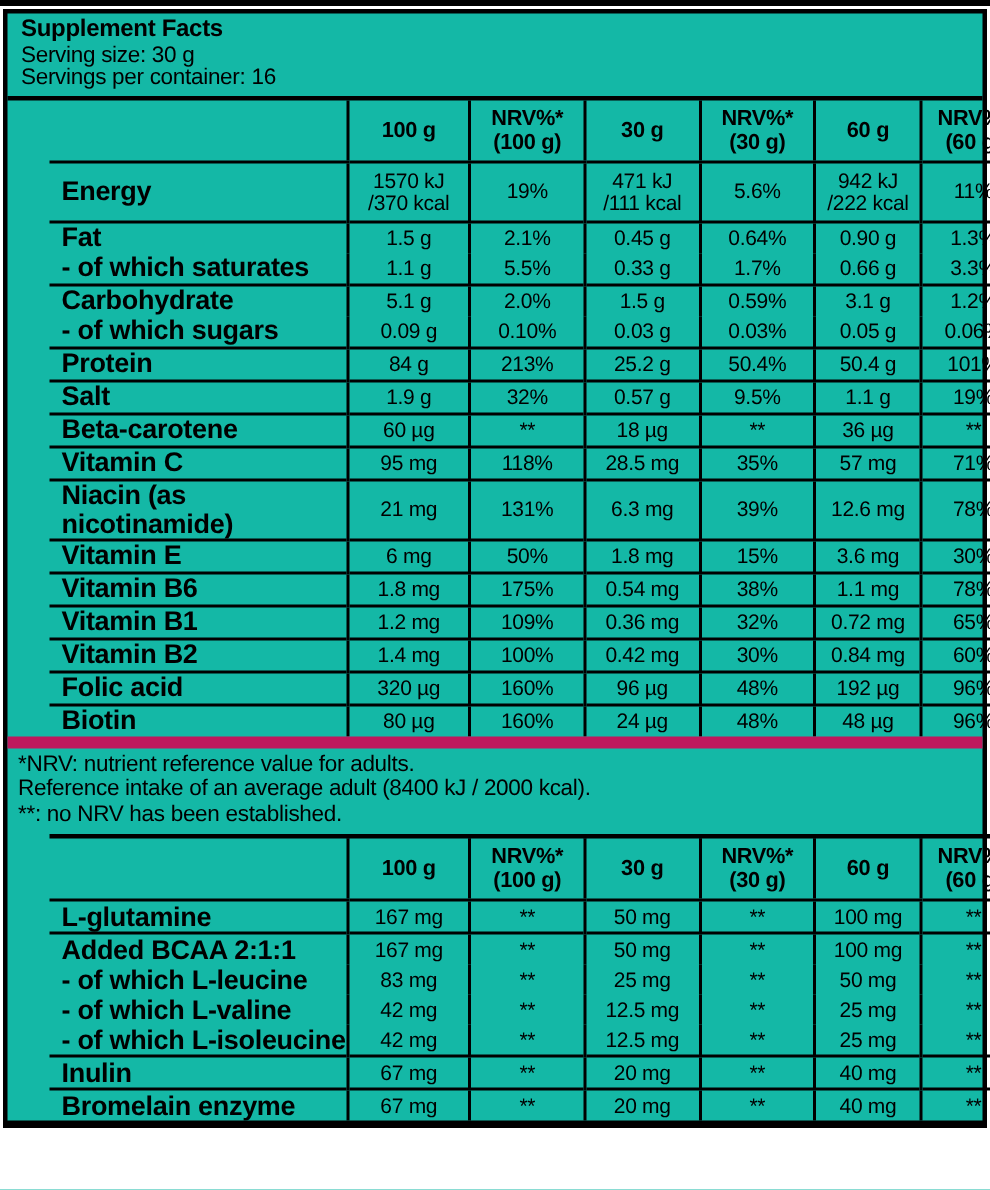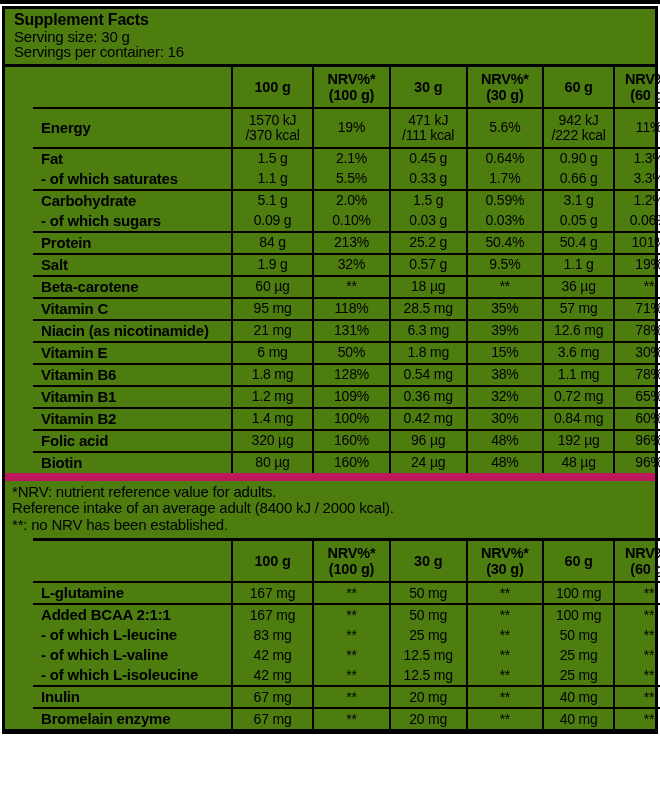--- a/index.html
+++ b/index.html
@@ -8,40 +8,40 @@
     font-family:"Liberation Sans","DejaVu Sans",sans-serif;
     color:#000;
     letter-spacing:-0.2px;
   }
   .label-wrap{width:660px;box-sizing:border-box;background:#fff;}
   .topbar{height:4px;background:#000;}
   .outer{
     margin:2px 2px 0 2px;
     border:3px solid #000;
     border-bottom-width:5px;
-    background:#4d7c0f;
+    background:#14b8a6;
   }
   
   .title-block{
     padding:3px 9px 4px 9px;
     border-bottom:3px solid #000;
     line-height:1.04;
   }
   .title{font-size:16px;font-weight:bold;}
   .title-sub{font-size:15px;}
   
   table{width:100%;border-collapse:collapse;table-layout:fixed;margin-left:28px;}
   td{padding:0;vertical-align:middle;}
   td + td{border-left:2px solid #000;}
   thead td{
     font-weight:bold;text-align:center;font-size:14.5px;line-height:1.12;
     height:40px;border-bottom:2px solid #000;white-space:pre-line;
   }
   tbody td{height:20px;font-size:14px;line-height:1.05;}
-  tbody td.lbl{font-weight:bold;font-size:15px;text-align:left;padding-left:8px;}
+  tbody td.lbl{font-weight:bold;font-size:18px;text-align:left;padding-left:8px;}
   tbody td.val{text-align:center;white-space:pre-line;}
   tbody tr.grp td{border-top:2px solid #000;}
   tbody tr.energy td{height:38px;}
   
   .footnote{
     border-top:8px solid #be185d;
     padding:3px 7px 5px 7px;
     font-size:15px;line-height:1.1;
   }
   .t2{border-top:3px solid #000;}
@@ -182,21 +182,21 @@
           <td class="val">6 mg</td>
           <td class="val">50%</td>
           <td class="val">1.8 mg</td>
           <td class="val">15%</td>
           <td class="val">3.6 mg</td>
           <td class="val">30%</td>
         </tr>
         <tr class="grp">
           <td class="lbl">Vitamin B6</td>
           <td class="val">1.8 mg</td>
-          <td class="val">128%</td>
+          <td class="val">175%</td>
           <td class="val">0.54 mg</td>
           <td class="val">38%</td>
           <td class="val">1.1 mg</td>
           <td class="val">78%</td>
         </tr>
         <tr class="grp">
           <td class="lbl">Vitamin B1</td>
           <td class="val">1.2 mg</td>
           <td class="val">109%</td>
           <td class="val">0.36 mg</td>

